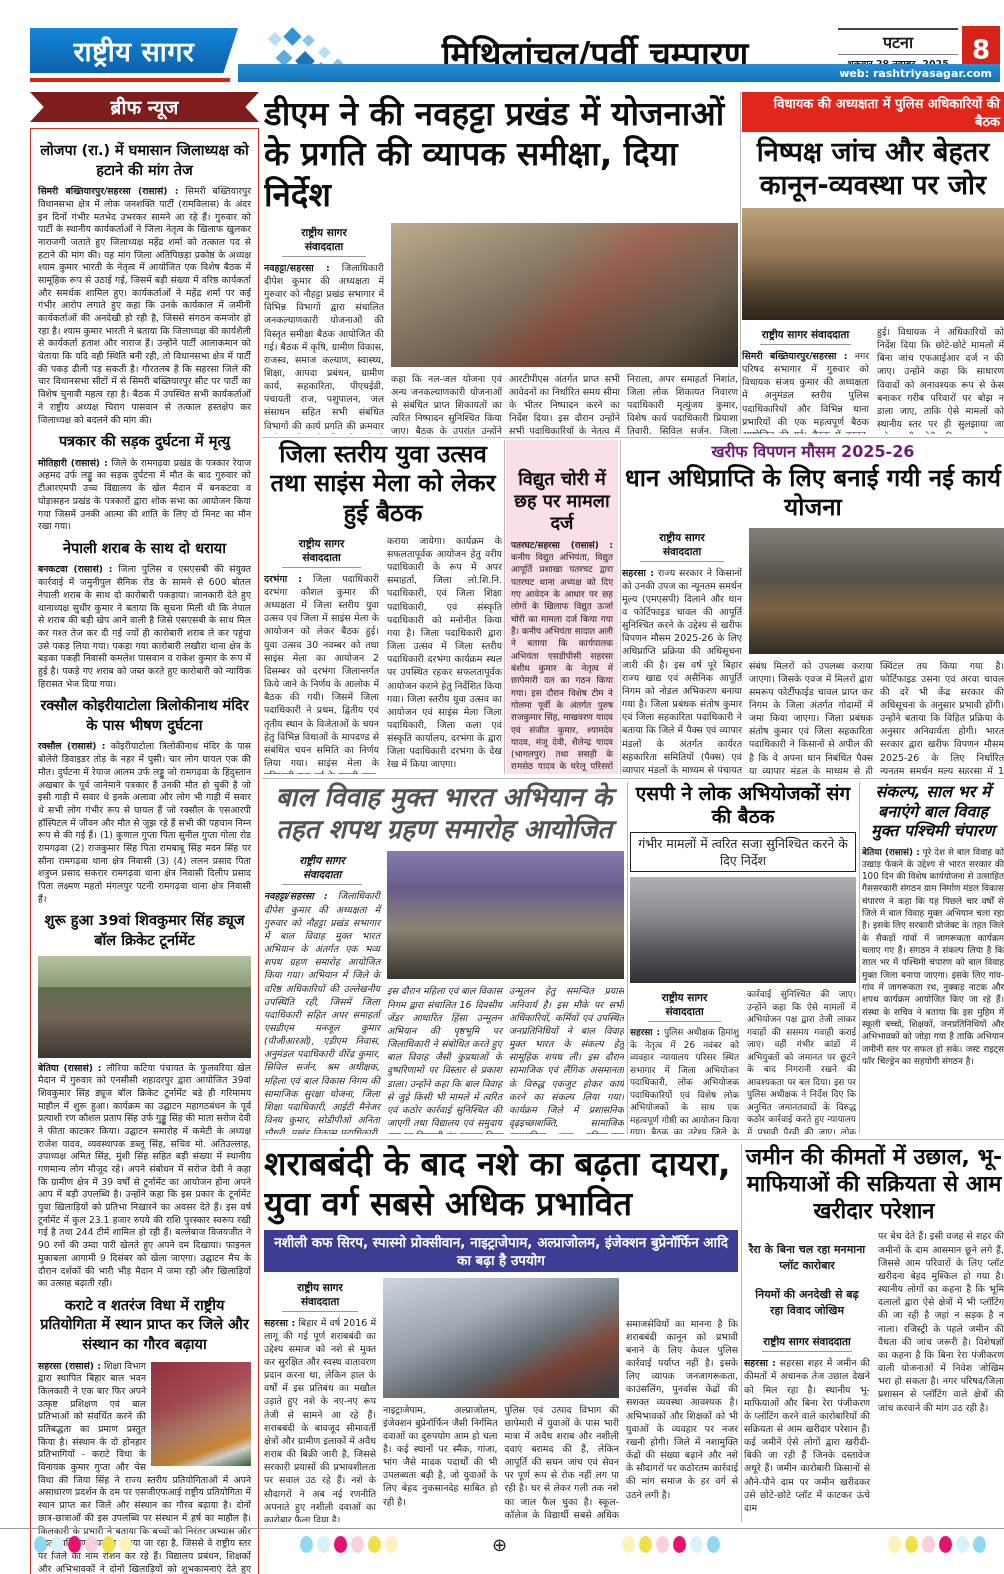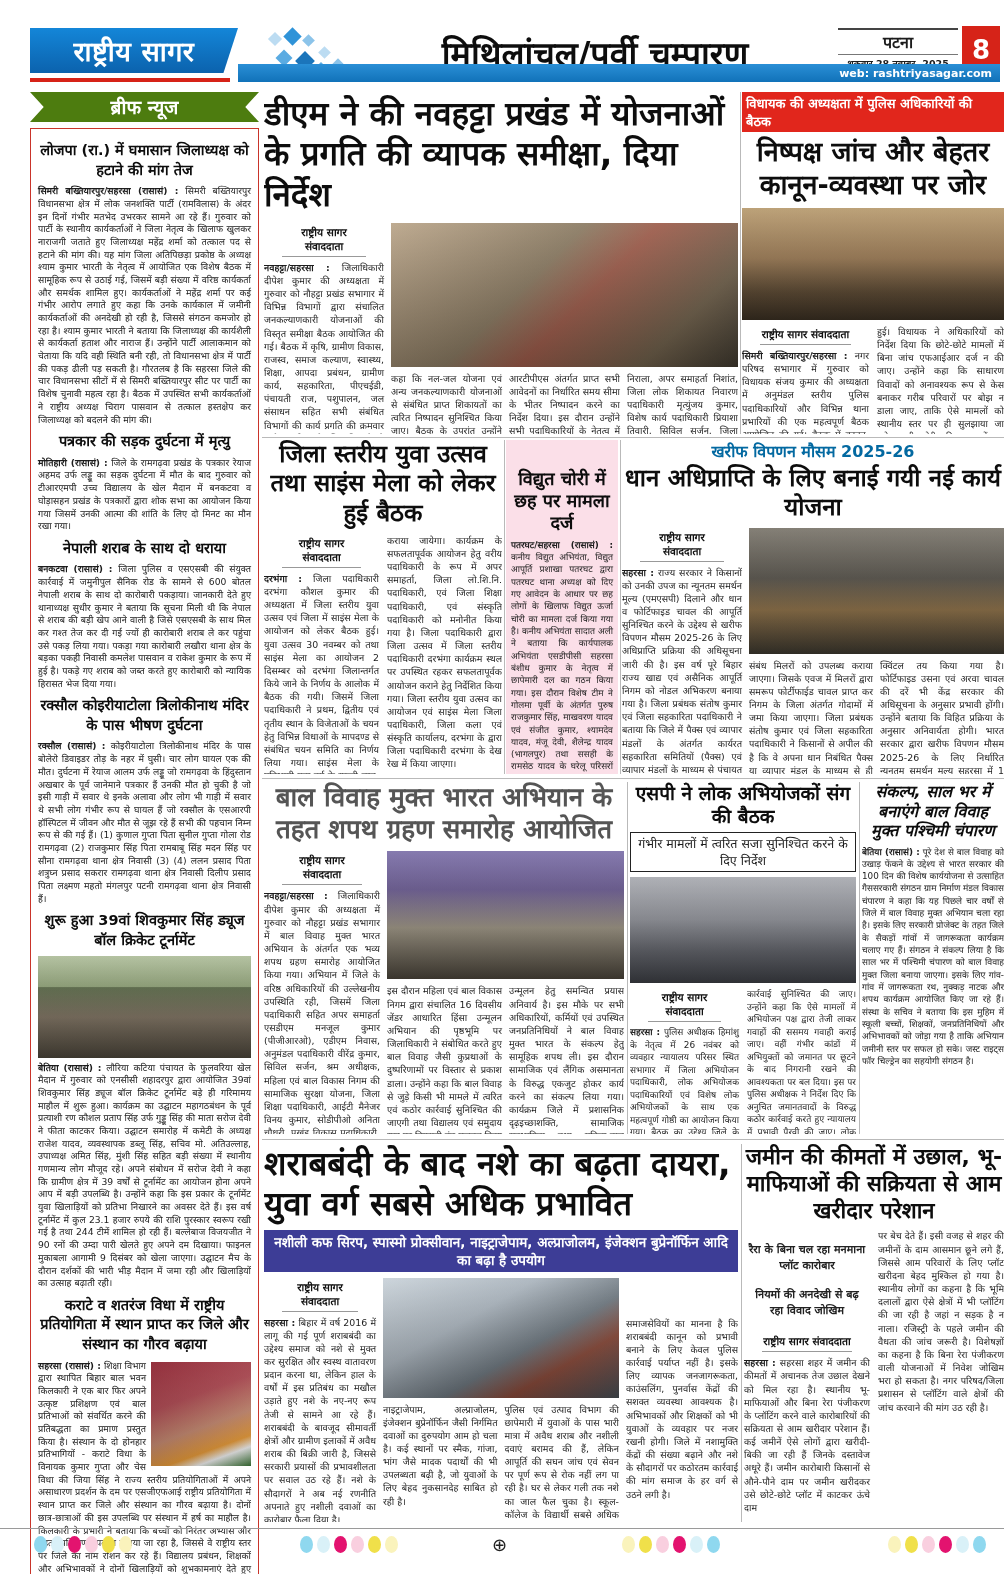--- a/index.html
+++ b/index.html
@@ -49,36 +49,36 @@
   }
   .body-txt{ font-size:9.4px; line-height:1.4; text-align:justify; color:#1d1d1d; }
   .body-txt b{ font-weight:800; }
   .photo{ width:100%; background:#9a8b74; position:relative; }
   .photo:after{ content:""; position:absolute; inset:0;
     background:linear-gradient(180deg,rgba(255,255,255,.08),rgba(0,0,0,.22)); }
   .cols2{ display:flex; gap:8px; }
   .cols2>div{ flex:1; }
   
   .ribbon{
-    position:absolute; left:30px; top:92px; width:229px; height:30px; background:#4d7c0f;
+    position:absolute; left:30px; top:92px; width:229px; height:30px; background:#7f1d1d;
     clip-path:polygon(0 0,100% 0,94% 50%,100% 100%,0 100%,6% 50%);
     display:flex; align-items:center; justify-content:center;
   }
   .ribbon span{ color:#fff; font-size:19px; font-weight:800; }
   .brief-box{
     position:absolute; left:30px; top:128px; width:229px; height:1532px;
     border:1.5px solid #c9342a; padding:6px 7px; overflow:hidden;
   }
   .brief h3{ font-size:14.5px; font-weight:800; text-align:center; line-height:1.35; margin:6px 2px 5px; color:#0d0d0d; }
   .brief p{ font-size:9.2px; line-height:1.38; text-align:justify; }
   .brief{ margin-bottom:4px; }
   
   .hl{ font-weight:800; color:#0d0d0d; line-height:1.22; }
-  .kicker-red{ background:#e1261c; color:#fff; font-size:13px; font-weight:800; text-align:left; padding:2px 4px; }
-  .kicker-plain{ font-size:16px; font-weight:800; text-align:center; color:#0369a1; }
+  .kicker-red{ background:#e1261c; color:#fff; font-size:13px; font-weight:800; text-align:right; padding:2px 4px; }
+  .kicker-plain{ font-size:16px; font-weight:800; text-align:center; color:#701a75; }
   .subhead-blue{ background:#3d3d96; color:#fff; font-size:13.5px; font-weight:800; text-align:center; padding:3px 4px; }
   .subhead-box{ border:1.5px solid #222; font-size:12.5px; font-weight:400; text-align:center; padding:2px 3px; margin-top:4px; }
   .center-sub{ font-size:11px; font-weight:800; text-align:center; line-height:1.45; margin:13px 4px; color:#222; }
   .pinkbg{ background:#fbdfe8; padding:4px 5px; }
   
   .foot-line{ position:absolute; left:0; top:1528px; width:1004px; height:1px; background:#9a9a9a; }
   .dots{ position:absolute; top:1536px; display:flex; gap:4px; }
   .dots i{ width:13px; height:17px; border-radius:50%; display:block; }
   .crosshair{ position:absolute; left:492px; top:1534px; font-size:18px; color:#222; }
 </style>
@@ -213,21 +213,21 @@
       <div style="flex:1;">
         <div class="photo" style="height:126px;background:linear-gradient(180deg,#7a756b 0%,#56524a 40%,#8c6f46 65%,#3c382f 100%);"></div>
         <div style="display:flex;gap:7px;margin-top:5px;">
           <p class="body-txt" style="flex:1;">संबंध मिलरों को उपलब्ध कराया जाएगा। जिसके एवज में मिलरों द्वारा समरूप फोर्टीफाईड चावल प्राप्त कर निगम के जिला अंतर्गत गोदामों में जमा किया जाएगा। जिला प्रबंधक संतोष कुमार एवं जिला सहकारिता पदाधिकारी ने किसानों से अपील की है कि वे अपना धान निबंधित पैक्स या व्यापार मंडल के माध्यम से ही बेचें। साधारण धान के लिए एमएसपी 2369 रुपए एवं ग्रेड ए धान के लिए एमएसपी 2389 रुपए प्रति</p>
           <p class="body-txt" style="flex:1;">क्विंटल तय किया गया है। फोर्टिफाइड उसना एवं अरवा चावल की दरें भी केंद्र सरकार की अधिसूचना के अनुसार प्रभावी होंगी। उन्होंने बताया कि विहित प्रक्रिया के अनुसार अनिवार्यता होगी। भारत सरकार द्वारा खरीफ विपणन मौसम 2025-26 के लिए निर्धारित न्यूनतम समर्थन मूल्य सहरसा में 1 नवंबर 2025 और बिहार में 15 नवंबर 2025 से शुरू होकर 28 फरवरी 2026 तक चलेगा। वहीं, अधिप्राप्ति धान के समतुल्य फोर्टिफाइड चावल की आपूर्ति 30 जून 2026 तक होगी।</p>
         </div>
       </div>
     </div>
   </div>
 
-  <div class="article" style="left:264px;top:782px;width:360px;height:352px;">
+  <div class="article" style="left:264px;top:782px;width:360px;height:352px;font-style:italic;">
     <div class="hl" style="font-size:26px;text-align:center;color:#555;">बाल विवाह मुक्त भारत अभियान के तहत  शपथ ग्रहण समारोह आयोजित</div>
     <div style="display:flex;gap:7px;margin-top:6px;">
       <div style="width:116px;flex:none;">
         <div class="byline">राष्ट्रीय सागर संवाददाता</div>
         <p class="body-txt"><b>नवहट्टा/सहरसा :</b> <span>जिलाधिकारी दीपेश कुमार की अध्यक्षता में गुरुवार को नौहट्टा प्रखंड सभागार में बाल विवाह मुक्त भारत अभियान के अंतर्गत एक भव्य शपथ ग्रहण समारोह आयोजित किया गया। अभियान में जिले के वरिष्ठ अधिकारियों की उल्लेखनीय उपस्थिति रही, जिसमें जिला पदाधिकारी सहित अपर समाहर्ता एसडीएम मनजूल कुमार (पीजीआरओ), एडीएम निवास, अनुमंडल पदाधिकारी वीरेंद्र कुमार, सिविल सर्जन, श्रम अधीक्षक, महिला एवं बाल विकास निगम की सामाजिक सुरक्षा योजना, जिला शिक्षा पदाधिकारी, आईटी मैनेजर विनय कुमार, सोडीपीओ अनिता चौधरी, प्रखंड विकास पदाधिकारी, अल्पसंख्यकों एवं जीविका के डीपीएम सहित जिले के जिला एवं प्रखंड स्तरीय पदाधिकारी शामिल थे।</span></p>
       </div>
       <div style="flex:1;">
         <div class="photo" style="height:128px;background:linear-gradient(180deg,#7b6fa8 0%,#68598f 30%,#9c9483 60%,#4a443a 100%);"></div>
         <div style="display:flex;gap:7px;margin-top:5px;">
           <p class="body-txt" style="flex:1;">इस दौरान महिला एवं बाल विकास निगम द्वारा संचालित 16 दिवसीय जेंडर आधारित हिंसा उन्मूलन अभियान की पृष्ठभूमि पर जिलाधिकारी ने संबोधित करते हुए बाल विवाह जैसी कुप्रथाओं के दुष्परिणामों पर विस्तार से प्रकाश डाला। उन्होंने कहा कि बाल विवाह से जुड़े किसी भी मामले में त्वरित एवं कठोर कार्रवाई सुनिश्चित की जाएगी तथा विद्यालय एवं समुदाय स्तर पर निगरानी तंत्र मजबूत किया जाएगा। जिलाधिकारी ने जिले में प्रशासनिक दृढ़ता का संकेत दिया।</p>

